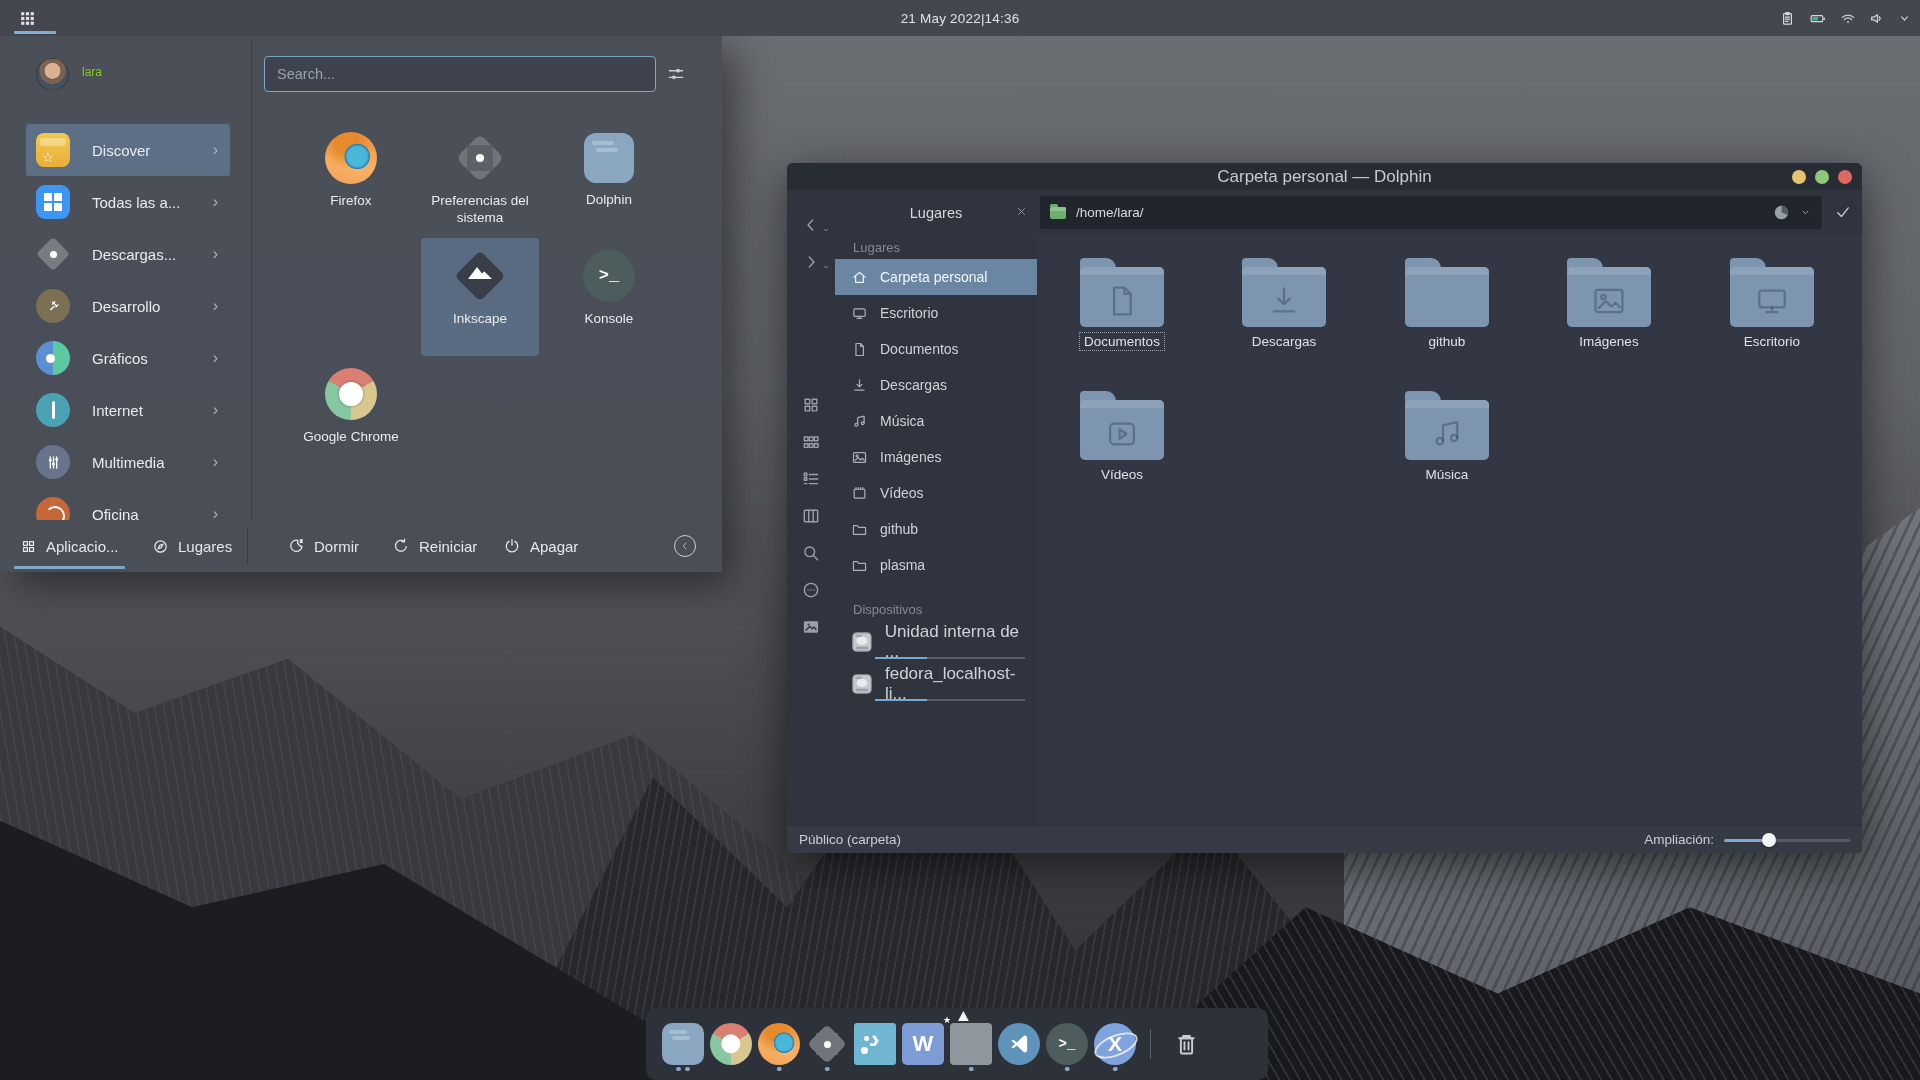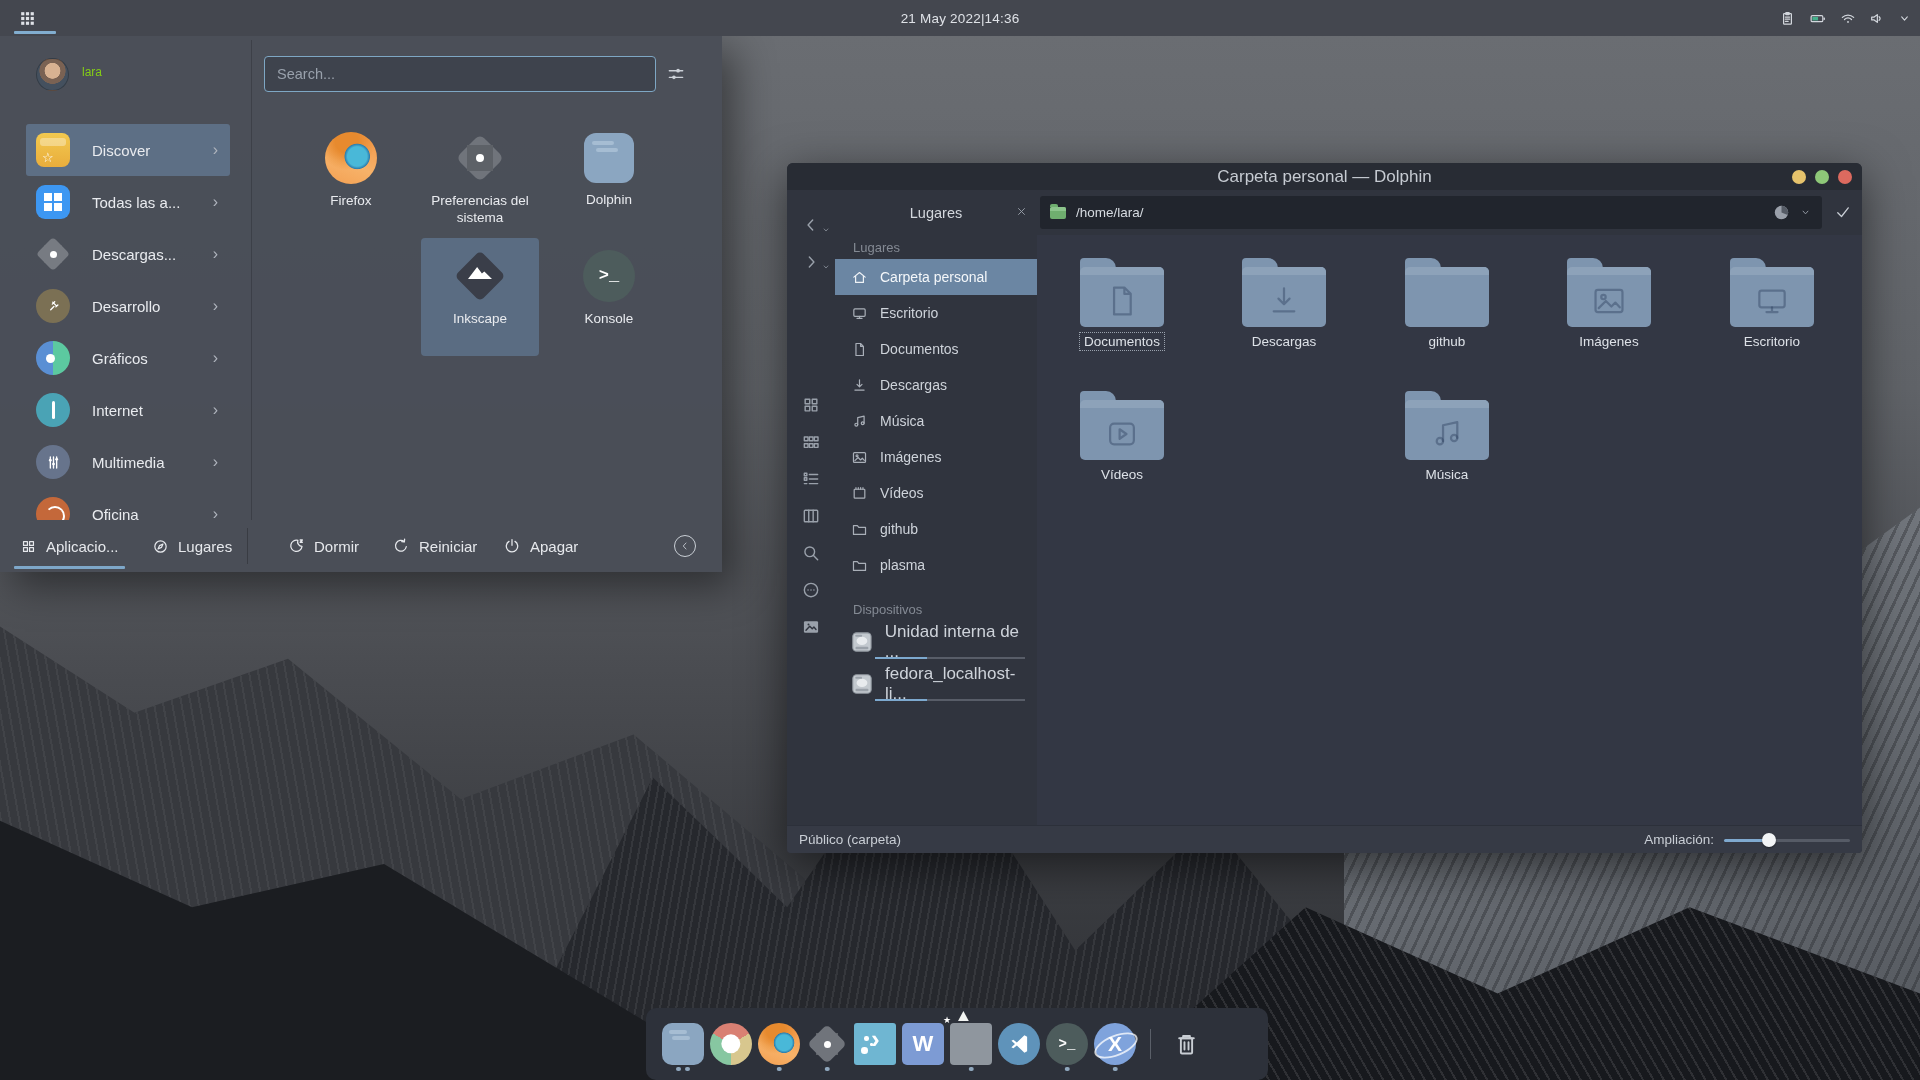--- a/index.html
+++ b/index.html
@@ -491,20 +491,24 @@
     <span class="ai ai-inkscape">
       <span class="dmd2"></span>
         <span class="mnt"></span>
     </span>
     <span class="lbl">Inkscape</span>
   </div>
   <div class="app-tile" style="left:550px;top:202px">
     <span class="ai ai-konsole">&gt;_</span>
     <span class="lbl">Konsole</span>
   </div>
+  <div class="app-tile" style="left:292px;top:320px">
+    <span class="ai ai-chrome"></span>
+    <span class="lbl">Google Chrome</span>
+  </div>
 
   <div id="lfooter">
     <div class="ltab active" style="left:20px">
       <svg class="ic" width="17" height="17">
           <use href="#sym-grid4"></use>
         </svg>
       <span>Aplicacio...</span>
     </div>
     <div class="ltab" style="left:152px">
       <svg class="ic" width="17" height="17">

